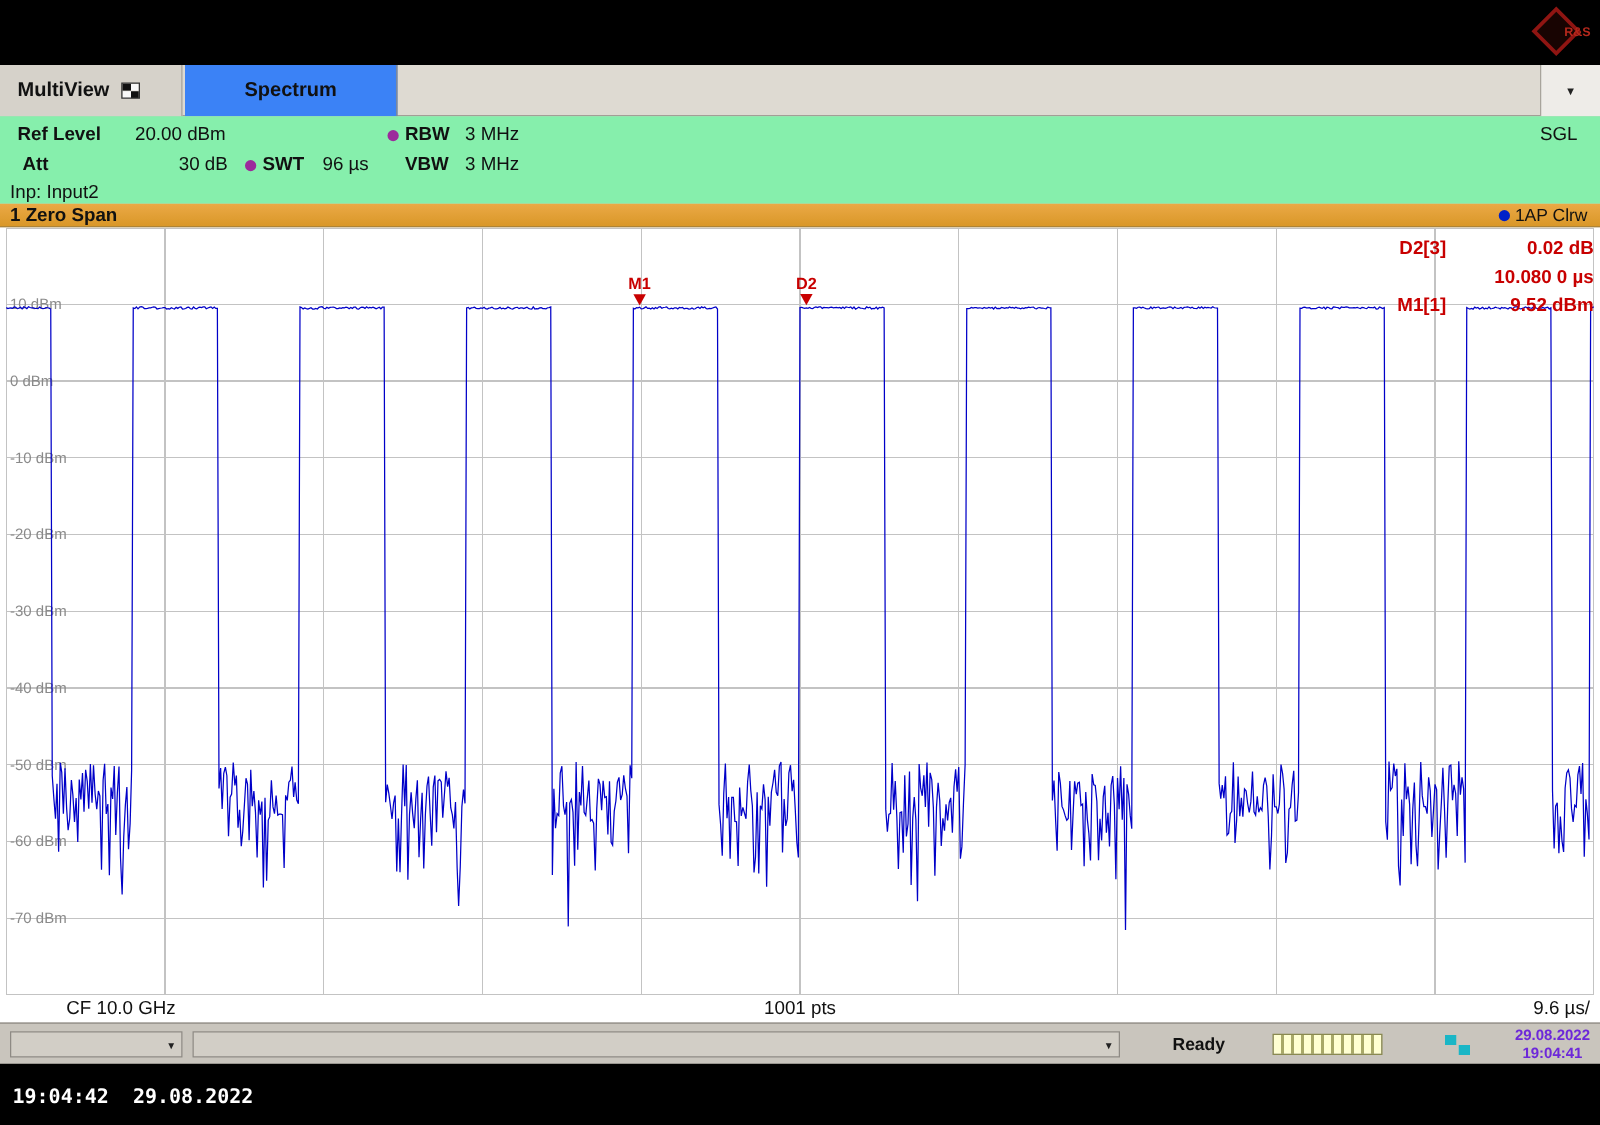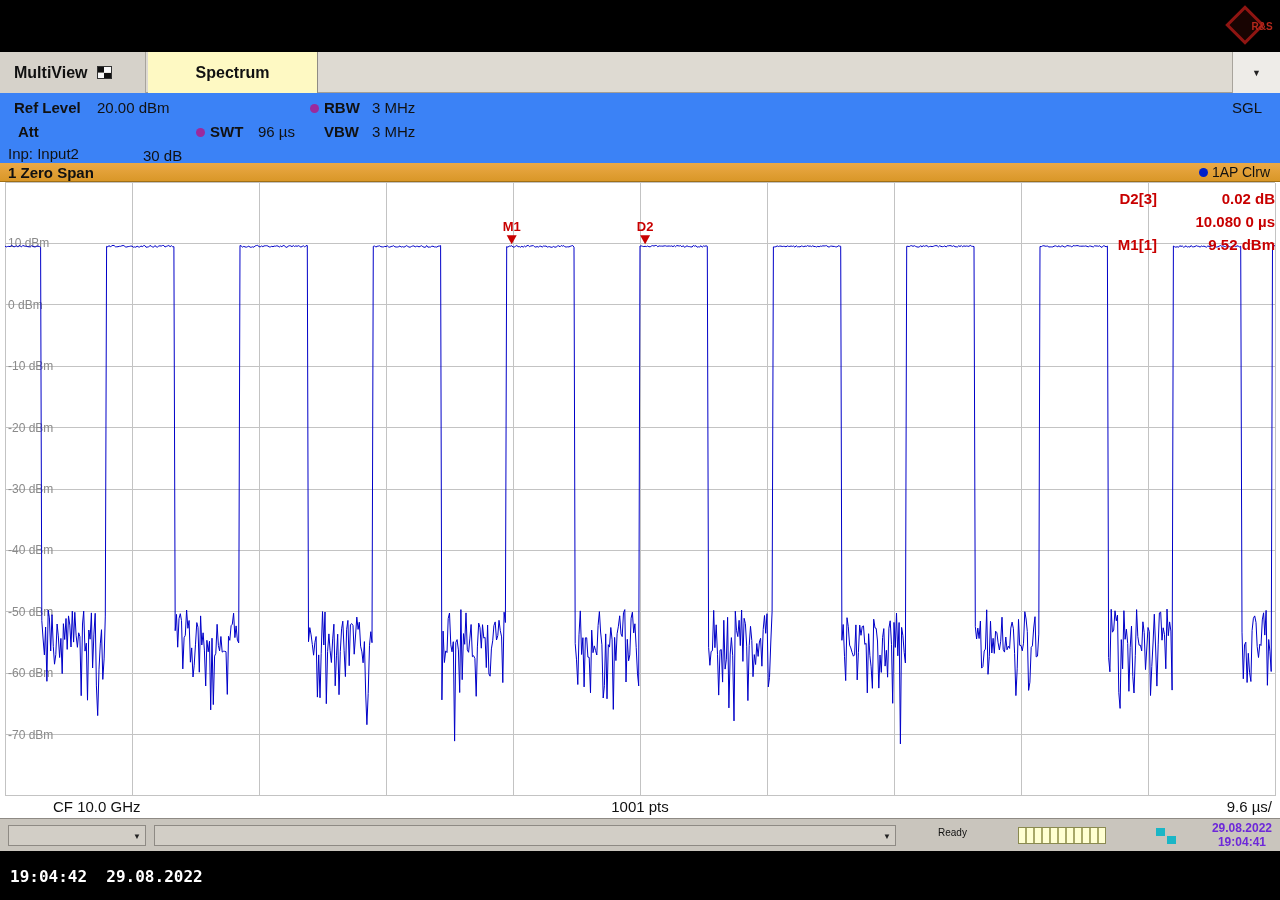--- a/index.html
+++ b/index.html
@@ -14,31 +14,31 @@
       border:3px solid #8f1512; background:#180402; transform:rotate(45deg); }
   .rs-text { position:absolute; left:16px; top:0; width:44px; height:44px; display:flex;
       align-items:center; justify-content:center; color:#b5281c; font-size:10px; font-weight:bold; }
 
   
   .tab-bar { position:absolute; left:0; top:52px; width:1280px; height:41px;
       background:#dedad2; border-bottom:1px solid #a29e96; }
   .tab { position:absolute; top:0; height:41px; display:flex; align-items:center;
       font-size:16px; font-weight:bold; color:#111; padding:0 14px; }
   .tab-multiview { left:0; width:146px; background:#d6d2ca; border-right:1px solid #a8a49c; }
-  .tab-spectrum  { left:148px; width:170px; background:#fef9c3; border-right:1px solid #8f8b84; justify-content:center; }
+  .tab-spectrum  { left:148px; width:170px; background:#3b82f6; border-right:1px solid #8f8b84; justify-content:center; }
   .mv-icon { width:15px; height:13px; border:1px solid #333; display:inline-block; margin-left:9px;
       background:
         linear-gradient(90deg,#111 50%,#f8f8f8 50%) top/100% 50% no-repeat,
         linear-gradient(90deg,#f8f8f8 50%,#111 50%) bottom/100% 50% no-repeat; }
   .tab-dropdown { position:absolute; right:0; top:0; width:48px; height:41px; background:#eeece8;
       border-left:1px solid #a8a49c; display:flex; align-items:center; justify-content:center;
       font-size:9px; color:#222; }
 
   
-  .settings { position:absolute; left:0; top:93px; width:1280px; height:70px; background:#3b82f6; font-size:15px; color:#111; }
+  .settings { position:absolute; left:0; top:93px; width:1280px; height:70px; background:#86efac; font-size:15px; color:#111; }
   .settings span { position:absolute; white-space:nowrap; }
   .lbl { font-weight:bold; }
   .pdot { width:9px; height:9px; border-radius:50%; background:#9c2a9c; display:inline-block; }
 
   
   .channel-bar { position:absolute; left:0; top:163px; width:1280px; height:19px;
       background:linear-gradient(#eba946,#d99728); border-bottom:1px solid #a06f14;
       display:flex; align-items:center; font-size:15px; color:#111; }
   .ch-title { margin-left:8px; font-weight:700; }
   .trace-info { position:absolute; right:10px; display:flex; align-items:center; gap:4px; font-size:14px; }
@@ -58,21 +58,21 @@
   .axis-row .ax-center { position:absolute; left:50%; transform:translateX(-50%); top:2px; }
   .axis-row .ax-right { position:absolute; right:8px; top:2px; }
 
   
   .status-bar { position:absolute; left:0; top:818px; width:1280px; height:33px;
       background:#c9c5bd; border-top:1px solid #8e8a84; }
   .combo { position:absolute; top:6px; height:21px; background:#d2cec6; border:1px solid #8e8a84; }
   .combo-1 { left:8px; width:138px; }
   .combo-2 { left:154px; width:742px; }
   .combo .arr { position:absolute; right:4px; top:6px; font-size:8px; color:#222; }
-  .ready { position:absolute; left:938px; top:8px; font-size:10px; font-weight:normal; color:#111; }
+  .ready { position:absolute; left:938px; top:8px; font-size:14px; font-weight:bold; color:#111; }
   .progress { position:absolute; left:1018px; top:8px; width:88px; height:17px;
       border:1px solid #8a8a50;
       background:repeating-linear-gradient(90deg,#ffffd2 0 6px,#a8a868 6px 8px); }
   .net-icon { position:absolute; left:1156px; top:9px; width:20px; height:16px; }
   .net-icon::before { content:""; position:absolute; left:0; top:0; width:9px; height:8px; background:#1ab6c6; }
   .net-icon::after  { content:""; position:absolute; right:0; bottom:0; width:9px; height:8px; background:#1ab6c6; }
   .datetime { position:absolute; right:8px; top:2px; text-align:center; font-size:12px;
       font-weight:bold; color:#6d28d9; line-height:14px; }
 
   
@@ -100,28 +100,28 @@
     <div class="tab tab-spectrum">
       <span>Spectrum</span>
     </div>
     <div class="tab-dropdown">
       <span>▼</span>
     </div>
   </div>
 
   <div class="settings">
     <span class="lbl" style="left:14px; top:6px;">Ref Level</span>
-    <span style="left:97px; top:6px;text-align:center;">20.00 dBm</span>
+    <span style="left:108px; top:6px;text-align:center;">20.00 dBm</span>
     <span class="pdot" style="left:310px; top:11px;"></span>
     <span class="lbl" style="left:324px; top:6px;">RBW</span>
     <span style="left:372px; top:6px;">3 MHz</span>
     <span style="right:18px; top:6px;">SGL</span>
 
     <span class="lbl" style="left:18px; top:30px;">Att</span>
-    <span style="left:143px; top:30px;margin-top:24px;">30 dB</span>
+    <span style="left:143px; top:30px;">30 dB</span>
     <span class="pdot" style="left:196px; top:35px;"></span>
     <span class="lbl" style="left:210px; top:30px;">SWT</span>
     <span style="left:258px; top:30px;">96 µs</span>
     <span class="lbl" style="left:324px; top:30px;">VBW</span>
     <span style="left:372px; top:30px;">3 MHz</span>
 
     <span style="left:8px; top:52px;">Inp: Input2</span>
   </div>
 
   <div class="channel-bar">

